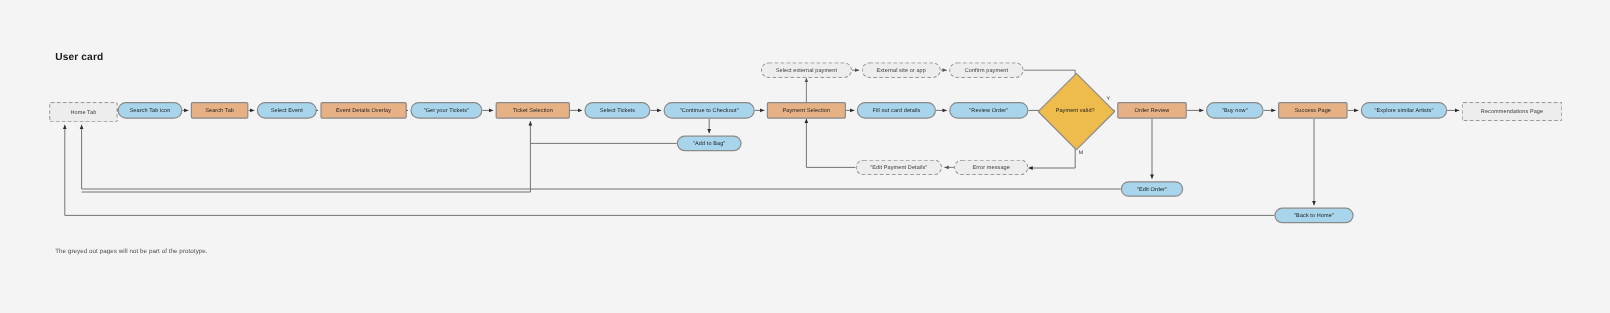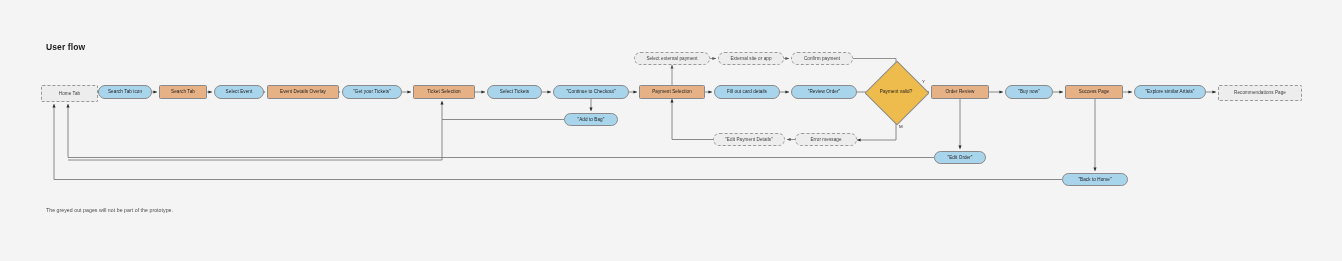--- a/index.html
+++ b/index.html
@@ -114,21 +114,21 @@
     color: #2a2a2a;
     font-family: "Liberation Sans", sans-serif;
   }
 </style>
 </head>
 <body>
 
 <div id="canvas">
   <div id="board"></div>
 
-  <div id="title">User flow</div>
+  <div id="title">User card</div>
   <div id="footnote">The greyed out pages will not be part of the prototype.</div>
 
   <svg id="wires" viewBox="0 0 1342 261">
     <defs>
       <marker id="ah" viewBox="0 0 10 10" refX="9" refY="5" markerWidth="5" markerHeight="5" orient="auto-start-reverse">
         <path d="M0,1 L9,5 L0,9 z" fill="#2b2b2b"></path>
       </marker>
       <marker id="ahg" viewBox="0 0 10 10" refX="9" refY="5" markerWidth="5" markerHeight="5" orient="auto-start-reverse">
         <path d="M0,1 L9,5 L0,9 z" fill="#555"></path>
       </marker>

